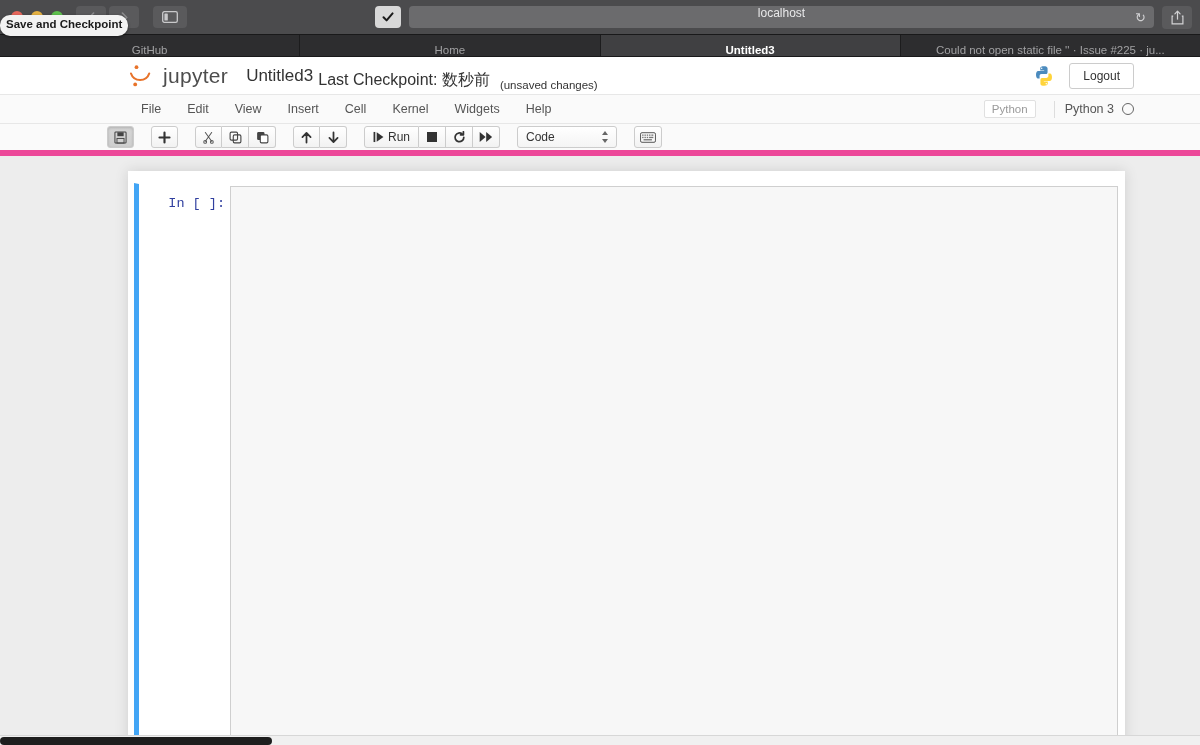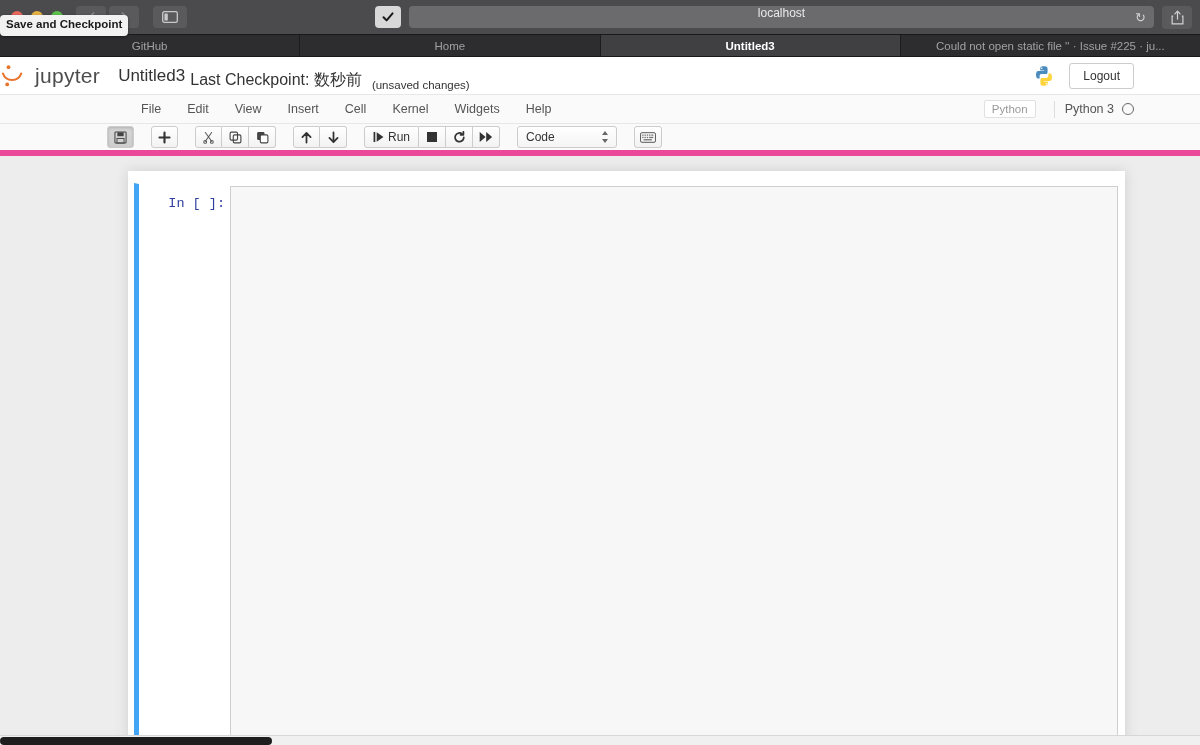--- a/index.html
+++ b/index.html
@@ -79,39 +79,39 @@
 
   
   .tooltip {
     position: absolute;
     left: 0; top: 15px;
     background: #f2f2f2;
     color: #1a1a1a;
     font-size: 11.5px;
     font-weight: bold;
     padding: 3px 6px 4px 6px;
-    border-radius: 4px;
+    border-radius: 10px;
     box-shadow: 0 1px 3px rgba(0,0,0,.45);
     white-space: nowrap;
     z-index: 50;
     line-height: 1.2;
   }
 
   
   .tab-bar {
     height: 23px;
     display: flex;
     background: #2d2d2f;
     border-top: 1px solid #19191a;
     border-bottom: 1px solid #19191a;
   }
   .tab {
     flex: 1 1 0;
     min-width: 0;
-    display: flex; align-items: center; justify-content: center;
+    display: flex; align-items: flex-end; justify-content: center;
     font-size: 11.5px;
     color: #a1a1a3;
     border-right: 1px solid #1c1c1d;
     padding: 0 8px;
     white-space: nowrap;
     overflow: hidden;
     text-overflow: ellipsis;
   }
   .tab span {
     overflow:hidden; text-overflow: ellipsis; white-space:nowrap;
@@ -129,20 +129,21 @@
     height: 688px;
     background: #ffffff;
     position: relative;
     overflow: hidden;
   }
 
   .jp-header {
     height: 38px;
     border-bottom: 1px solid #e7e7e7;
     display: flex; align-items: center;
+    padding-left: 128px;
     position: relative;
     background:#fff;
   }
   .jp-logo { display:flex; align-items:center; gap:0px; }
   .jp-logo svg { display:block; }
   .jp-logo-text {
     font-size: 21px; color: #4d4d4d; letter-spacing: .3px;
     margin-left: 5px; font-weight: 300;
   }
   .nb-name {

